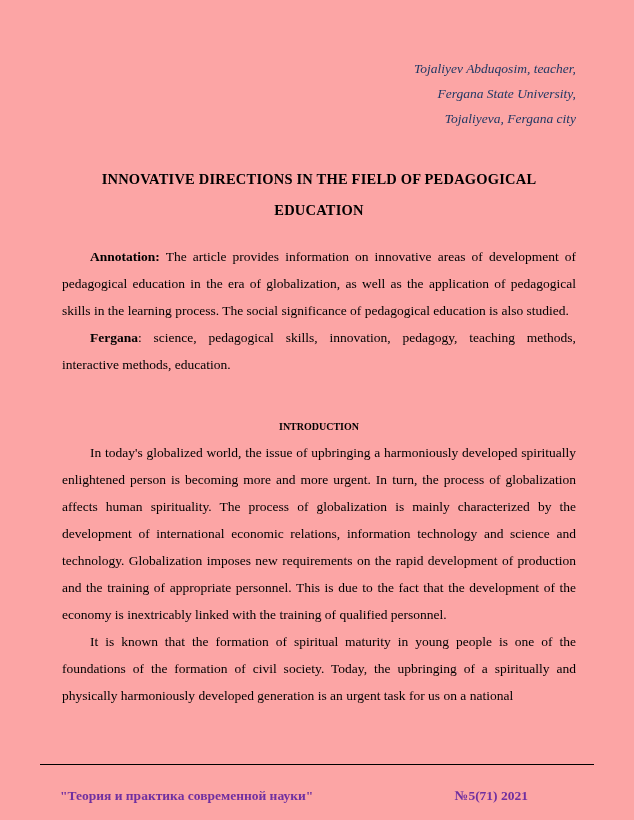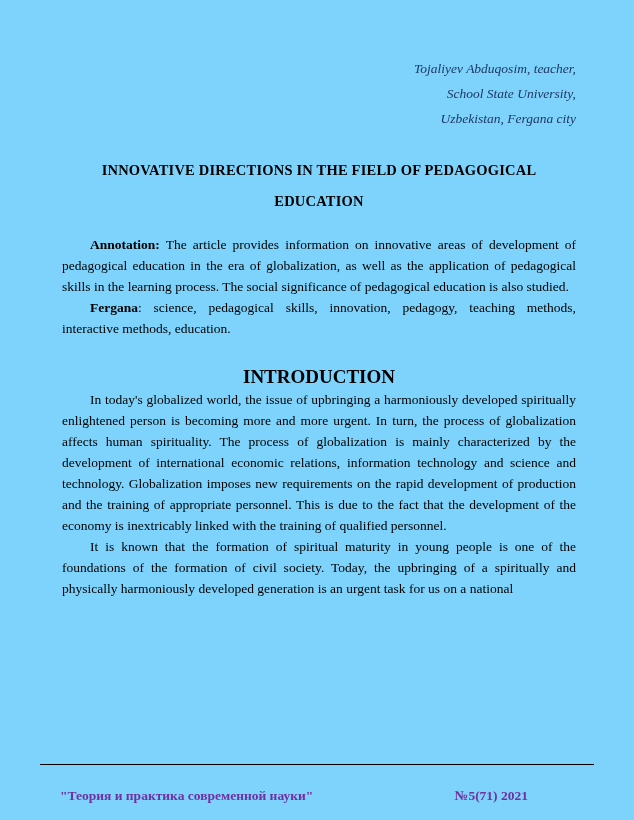--- a/index.html
+++ b/index.html
@@ -5,64 +5,64 @@
   html, body {
     margin: 0;
     padding: 0;
     background: #ffffff;
   }
   .page {
     position: relative;
     width: 634px;
     height: 820px;
     margin: 0 auto;
-    background: #7dd3fc;
+    background: #fca5a5;
     font-family: "Liberation Serif", serif;
     color: #000000;
     box-sizing: border-box;
     padding: 56px 58px 0 62px;
     overflow: hidden;
   }
   .author-block {
     text-align: right;
     font-style: italic;
     color: #1f3864;
     font-size: 13.5px;
     line-height: 25px;
   }
   .paper-title {
-    margin: 24px 0 0 0;
+    margin: 33px 0 0 0;
     text-align: center;
     font-weight: bold;
     font-size: 14.5px;
     line-height: 31px;
     letter-spacing: 0.2px;
   }
   .para {
     margin: 0;
     font-size: 13.5px;
-    line-height: 21px;
+    line-height: 27px;
     text-align: justify;
   }
   .annotation-para {
     margin-top: 17px;
     text-indent: 28px;
   }
   .keywords-para {
     text-indent: 28px;
   }
   .body-para {
     text-indent: 28px;
   }
   .bold { font-weight: bold; }
   .section-heading {
-    margin: 25px 0 0 0;
+    margin: 36px 0 0 0;
     text-align: center;
     font-weight: bold;
-    font-size: 19px;
+    font-size: 10px;
     line-height: 25px;
   }
   .footer {
     position: absolute;
     left: 40px;
     right: 40px;
     bottom: 14px;
     border-top: 1px solid #000000;
     padding: 5px 18px 0 20px;
     display: flex;
@@ -78,22 +78,22 @@
     margin-top: 16px;
   }
 </style>
 </head>
 <body>
 
 <div class="page">
 
   <div class="author-block">
     <div>Tojaliyev Abduqosim, teacher,</div>
-    <div>School State University,</div>
-    <div>Uzbekistan, Fergana city</div>
+    <div>Fergana State University,</div>
+    <div>Tojaliyeva, Fergana city</div>
   </div>
 
   <h1 class="paper-title">INNOVATIVE DIRECTIONS IN THE FIELD OF PEDAGOGICAL EDUCATION</h1>
 
   <p class="para annotation-para"><span class="bold">Annotation:</span><span> The article provides information on innovative areas of development of pedagogical education in the era of globalization, as well as the application of pedagogical skills in the learning process. The social significance of pedagogical education is also studied.</span></p>
 
   <p class="para keywords-para"><span class="bold">Fergana</span><span>: science,  pedagogical skills,  innovation,  pedagogy,  teaching methods, interactive methods,  education.</span></p>
 
   <h2 class="section-heading">INTRODUCTION</h2>
 

